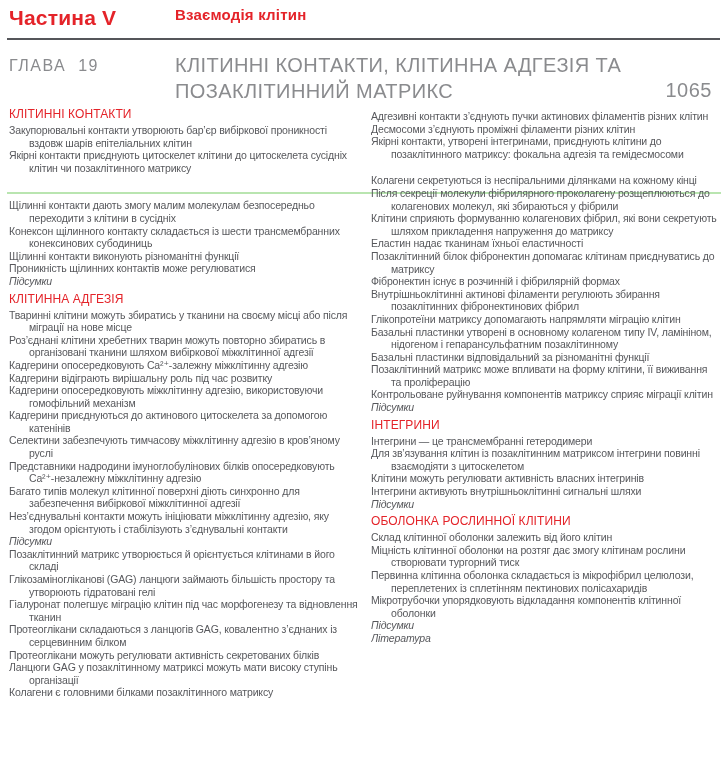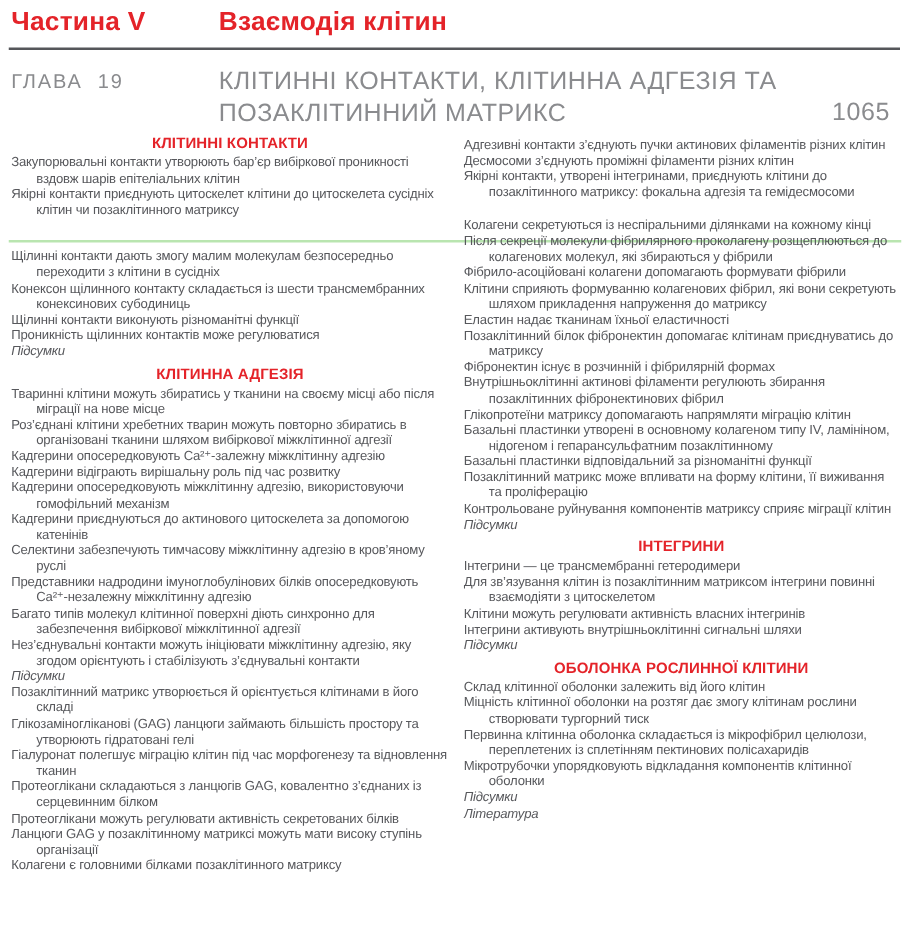--- a/index.html
+++ b/index.html
@@ -9,35 +9,35 @@
     --rule-gray:#55565a;
     --divider-green:#b9e5b0;
   }
   *{margin:0;padding:0;box-sizing:border-box;}
   html,body{background:#ffffff;}
   .page{
     position:relative;width:728px;height:731px;background:#ffffff;overflow:hidden;
     font-family:"Liberation Sans","DejaVu Sans",sans-serif;
   }
   .part-label{position:absolute;left:9px;top:6px;font-size:21px;font-weight:bold;color:var(--accent-red);letter-spacing:0.2px;}
-  .part-title{position:absolute;left:175px;top:6px;font-size:21px;font-weight:bold;color:var(--accent-red);letter-spacing:0.2px;}
+  .part-title{position:absolute;left:175px;top:6px;font-size:15px;font-weight:bold;color:var(--accent-red);letter-spacing:0.2px;}
   .header-rule{position:absolute;left:7px;top:38px;width:713px;height:2px;background:var(--rule-gray);}
   .chapter-label{position:absolute;left:9px;top:57px;font-size:16px;color:var(--header-gray);letter-spacing:1.5px;white-space:pre;text-align:right;}
   .chapter-title{position:absolute;left:175px;top:53px;width:475px;font-size:20px;line-height:25.5px;color:var(--header-gray);letter-spacing:0.4px;}
   .page-number{position:absolute;right:16px;top:79px;font-size:20px;color:var(--header-gray);letter-spacing:0.5px;}
   .green-divider{position:absolute;left:7px;top:192px;width:714px;height:2px;background:var(--divider-green);}
   .col{
     position:absolute;top:108px;height:653px;overflow:hidden;
     color:var(--body-gray);font-size:10.5px;line-height:12.6px;letter-spacing:-0.15px;
   }
   .col-left{left:9px;width:350px;}
   .col-right{left:371px;width:348px;top:110px;height:651px;}
   .sec-heading{
-    color:var(--accent-red);font-weight:bold;font-size:12px;line-height:13px;
-    margin:5px 0 3px;letter-spacing:0.1px;text-align:center;
+    color:var(--accent-red);font-weight:normal;font-size:12px;line-height:13px;
+    margin:5px 0 3px;letter-spacing:0.1px;
   }
   .sec-heading:first-child{margin-top:0;}
   .toc-item{padding-left:20px;text-indent:-20px;}
   .toc-item.italic{font-style:italic;}
   .gap{width:100%;}
 </style>
 </head>
 <body>
 
 <div class="page">
@@ -78,21 +78,20 @@
       <div class="toc-item">Ланцюги GAG у позаклітинному матриксі можуть мати високу ступінь організації</div>
       <div class="toc-item">Колагени є головними білками позаклітинного матриксу</div>
     </div>
   <div class="col col-right">
       <div class="toc-item">Адгезивні контакти з’єднують пучки актинових філаментів різних клітин</div>
       <div class="toc-item">Десмосоми з’єднують проміжні філаменти різних клітин</div>
       <div class="toc-item">Якірні контакти, утворені інтегринами, приєднують клітини до позаклітинного матриксу: фокальна адгезія та гемідесмосоми</div>
       <div class="gap" style="height: 14px;"></div>
       <div class="toc-item">Колагени секретуються із неспіральними ділянками на кожному кінці</div>
       <div class="toc-item">Після секреції молекули фібрилярного проколагену розщеплюються до колагенових молекул, які збираються у фібрили</div>
-      <div class="toc-item">Фібрило-асоційовані колагени допомагають формувати фібрили</div>
       <div class="toc-item">Клітини сприяють формуванню колагенових фібрил, які вони секретують шляхом прикладення напруження до матриксу</div>
       <div class="toc-item">Еластин надає тканинам їхньої еластичності</div>
       <div class="toc-item">Позаклітинний білок фібронектин допомагає клітинам приєднуватись до матриксу</div>
       <div class="toc-item">Фібронектин існує в розчинній і фібрилярній формах</div>
       <div class="toc-item">Внутрішньоклітинні актинові філаменти регулюють збирання позаклітинних фібронектинових фібрил</div>
       <div class="toc-item">Глікопротеїни матриксу допомагають напрямляти міграцію клітин</div>
       <div class="toc-item">Базальні пластинки утворені в основному колагеном типу IV, ламініном, нідогеном і гепарансульфатним позаклітинному</div>
       <div class="toc-item">Базальні пластинки відповідальний за різноманітні функції</div>
       <div class="toc-item">Позаклітинний матрикс може впливати на форму клітини, її виживання та проліферацію</div>
       <div class="toc-item">Контрольоване руйнування компонентів матриксу сприяє міграції клітин</div>

